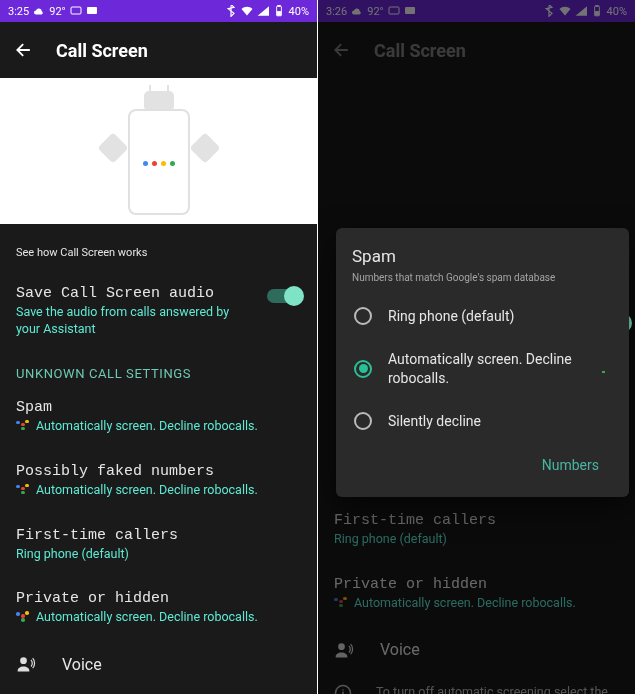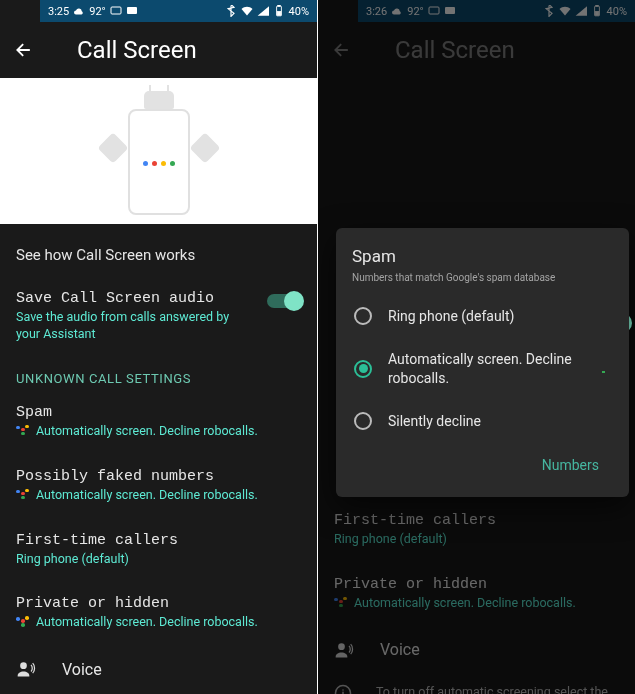--- a/index.html
+++ b/index.html
@@ -17,42 +17,41 @@
     background: #1a1a1a;
     color: #e6e6e6;
     position: relative;
     overflow: hidden;
     flex-shrink: 0;
   }
   .phone + .phone { margin-left: 1px; }
   
   .statusbar {
     height: 22px;
-    background: #0c4a6e;
+    background: #6d28d9;
     display: flex;
     align-items: center;
     justify-content: space-between;
     padding: 0 8px;
     font-size: 11px;
     color: #fff;
-    margin-left: 40px;
   }
   .statusbar .sb-left, .statusbar .sb-right { display: flex; align-items: center; gap: 4px; }
   .sb-ico { width: 12px; height: 12px; display: inline-flex; align-items: center; justify-content: center; }
   
   .appbar {
     height: 56px;
     display: flex;
     align-items: center;
     padding: 0 14px;
     gap: 22px;
     background: #1a1a1a;
   }
   .appbar .back { color: #fff; }
-  .appbar .title { font-size: 24px; color: #fff; font-weight: 400; margin-left: 21px; }
+  .appbar .title { font-size: 18px; color: #fff; font-weight: 700; }
   
   .hero {
     height: 146px;
     background: #fff;
     position: relative;
     display: flex;
     align-items: center;
     justify-content: center;
   }
   .robot {
@@ -75,21 +74,21 @@
   }
   .robot-head::before { left: 5px; } .robot-head::after { right: 5px; }
   .robot-arm { position: absolute; width: 22px; height: 22px; background: #e2e2e2; border-radius: 4px; top: 46px; }
   .robot-arm.l { left: -12px; transform: rotate(-45deg); }
   .robot-arm.r { right: -12px; transform: rotate(45deg); }
   .dots { position: absolute; left: 50%; top: 70px; transform: translateX(-50%); display: flex; gap: 4px; }
   .dots span { width: 5px; height: 5px; border-radius: 50%; }
   .d1{background:#4285F4}.d2{background:#EA4335}.d3{background:#FBBC05}.d4{background:#34A853}
   
   .content { padding: 0 16px; }
-  .section-link { padding: 22px 0 12px; font-size: 15px; color: #e6e6e6; }
+  .section-link { padding: 22px 0 12px; font-size: 11px; color: #e6e6e6; }
   .row { padding: 14px 0; position: relative; }
   .row .primary { font-size: 15px; color: #e6e6e6; font-family: Liberation Mono, monospace; }
   .row .secondary { font-size: 12.5px; color: #5eead4; line-height: 1.35; margin-top: 2px; }
   .row .secondary.with-icon { padding-left: 20px; position: relative; }
   .assistant-dots {
     position: absolute; left: 0; top: 2px; width: 14px; height: 10px;
   }
   .assistant-dots i { position: absolute; width: 3.5px; height: 3.5px; border-radius: 50%; }
   .ad1{background:#4285F4;left:0;top:1px}
   .ad2{background:#EA4335;left:5px;top:3px}

